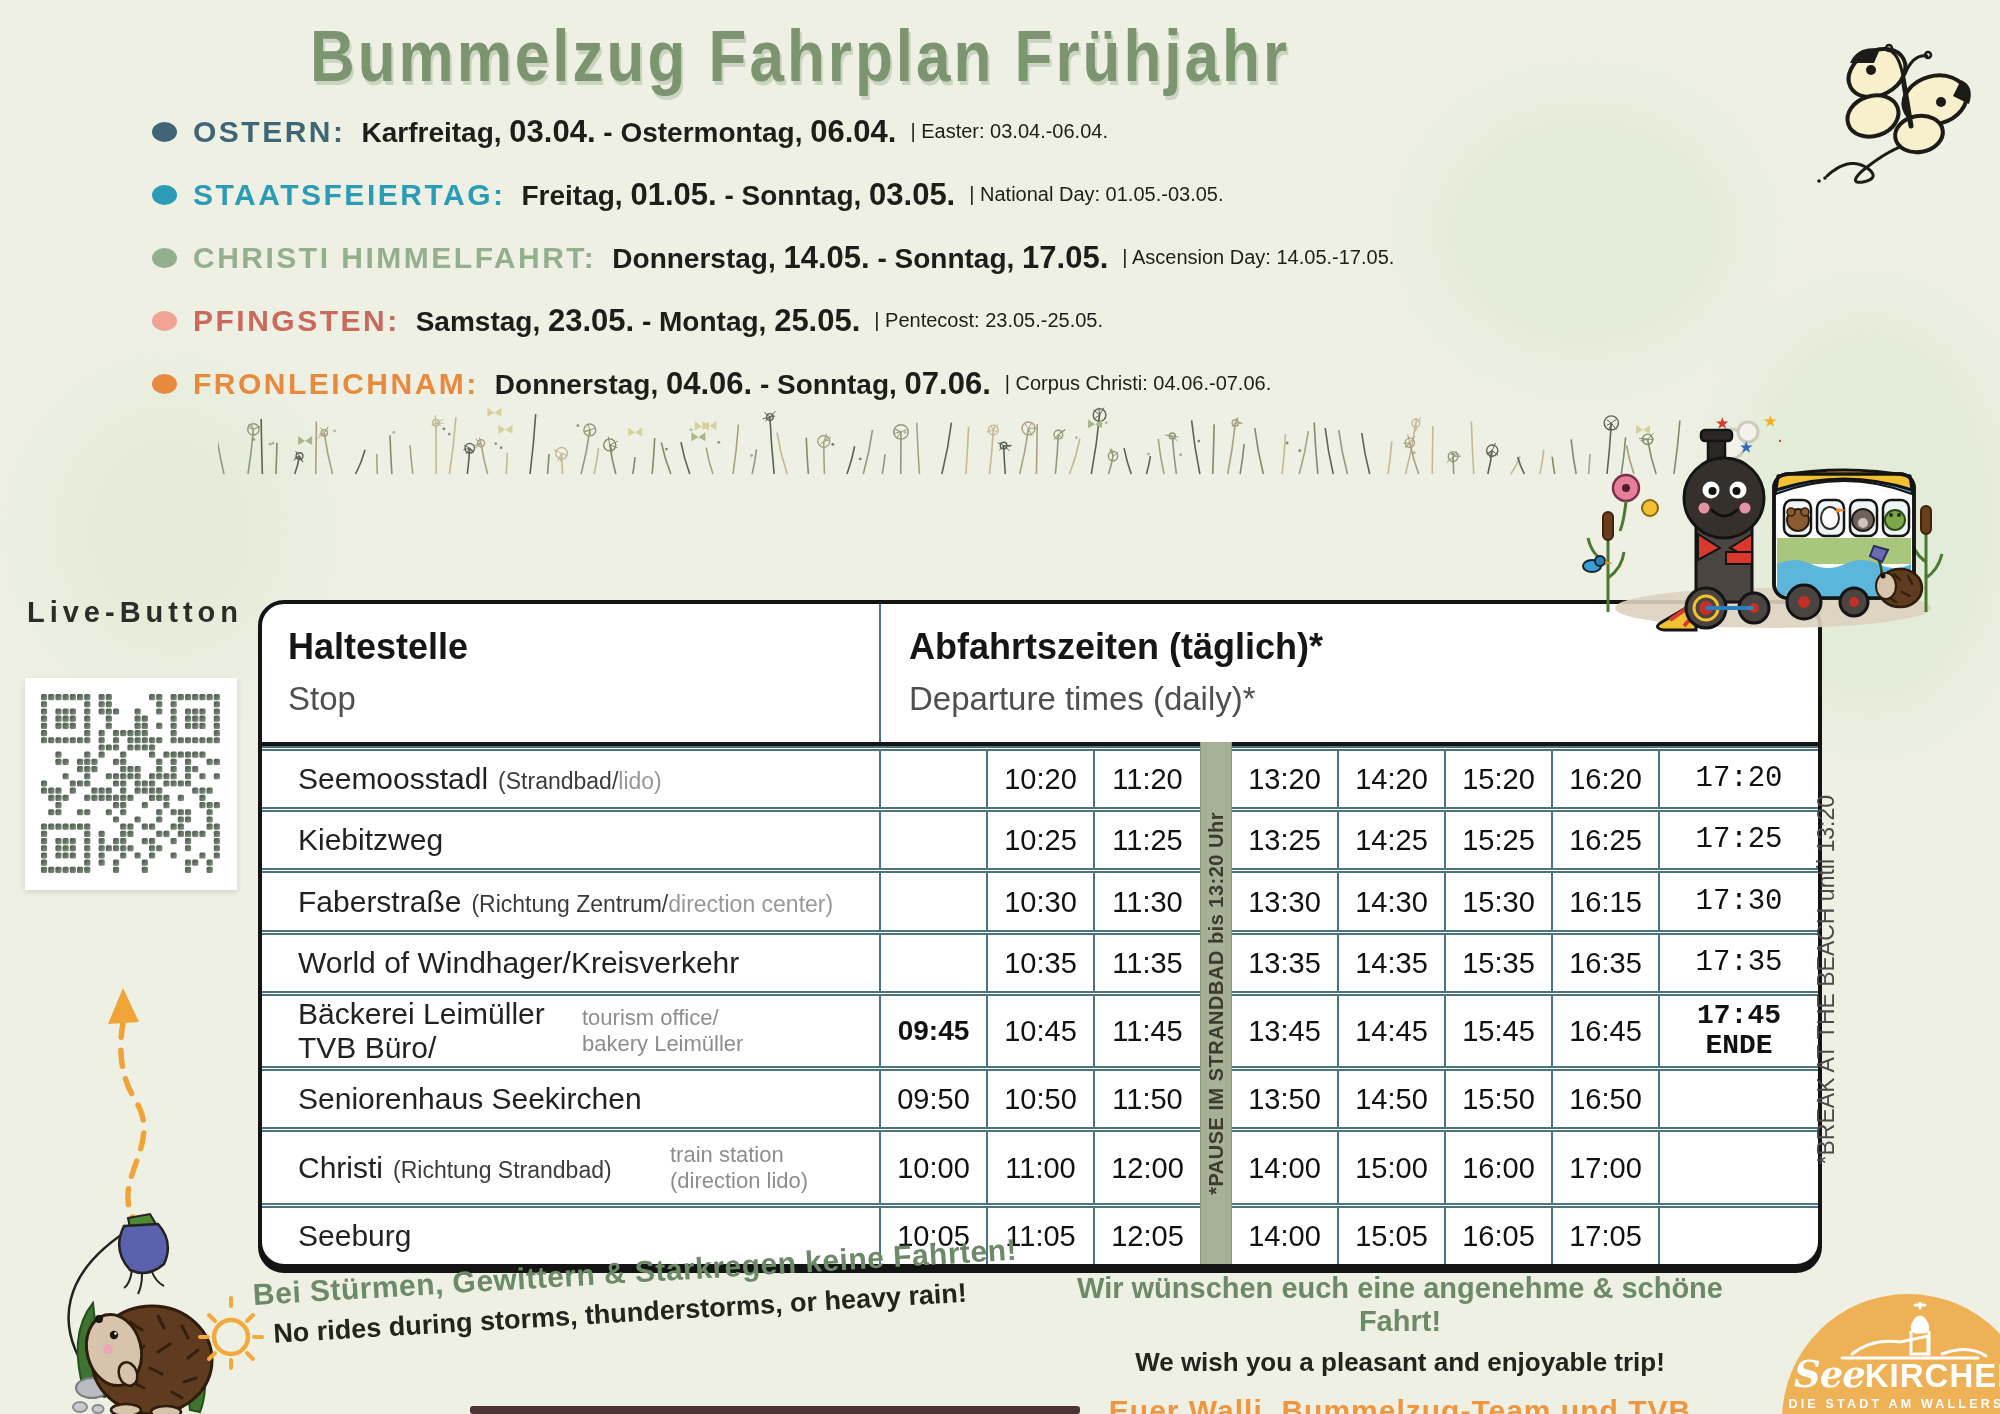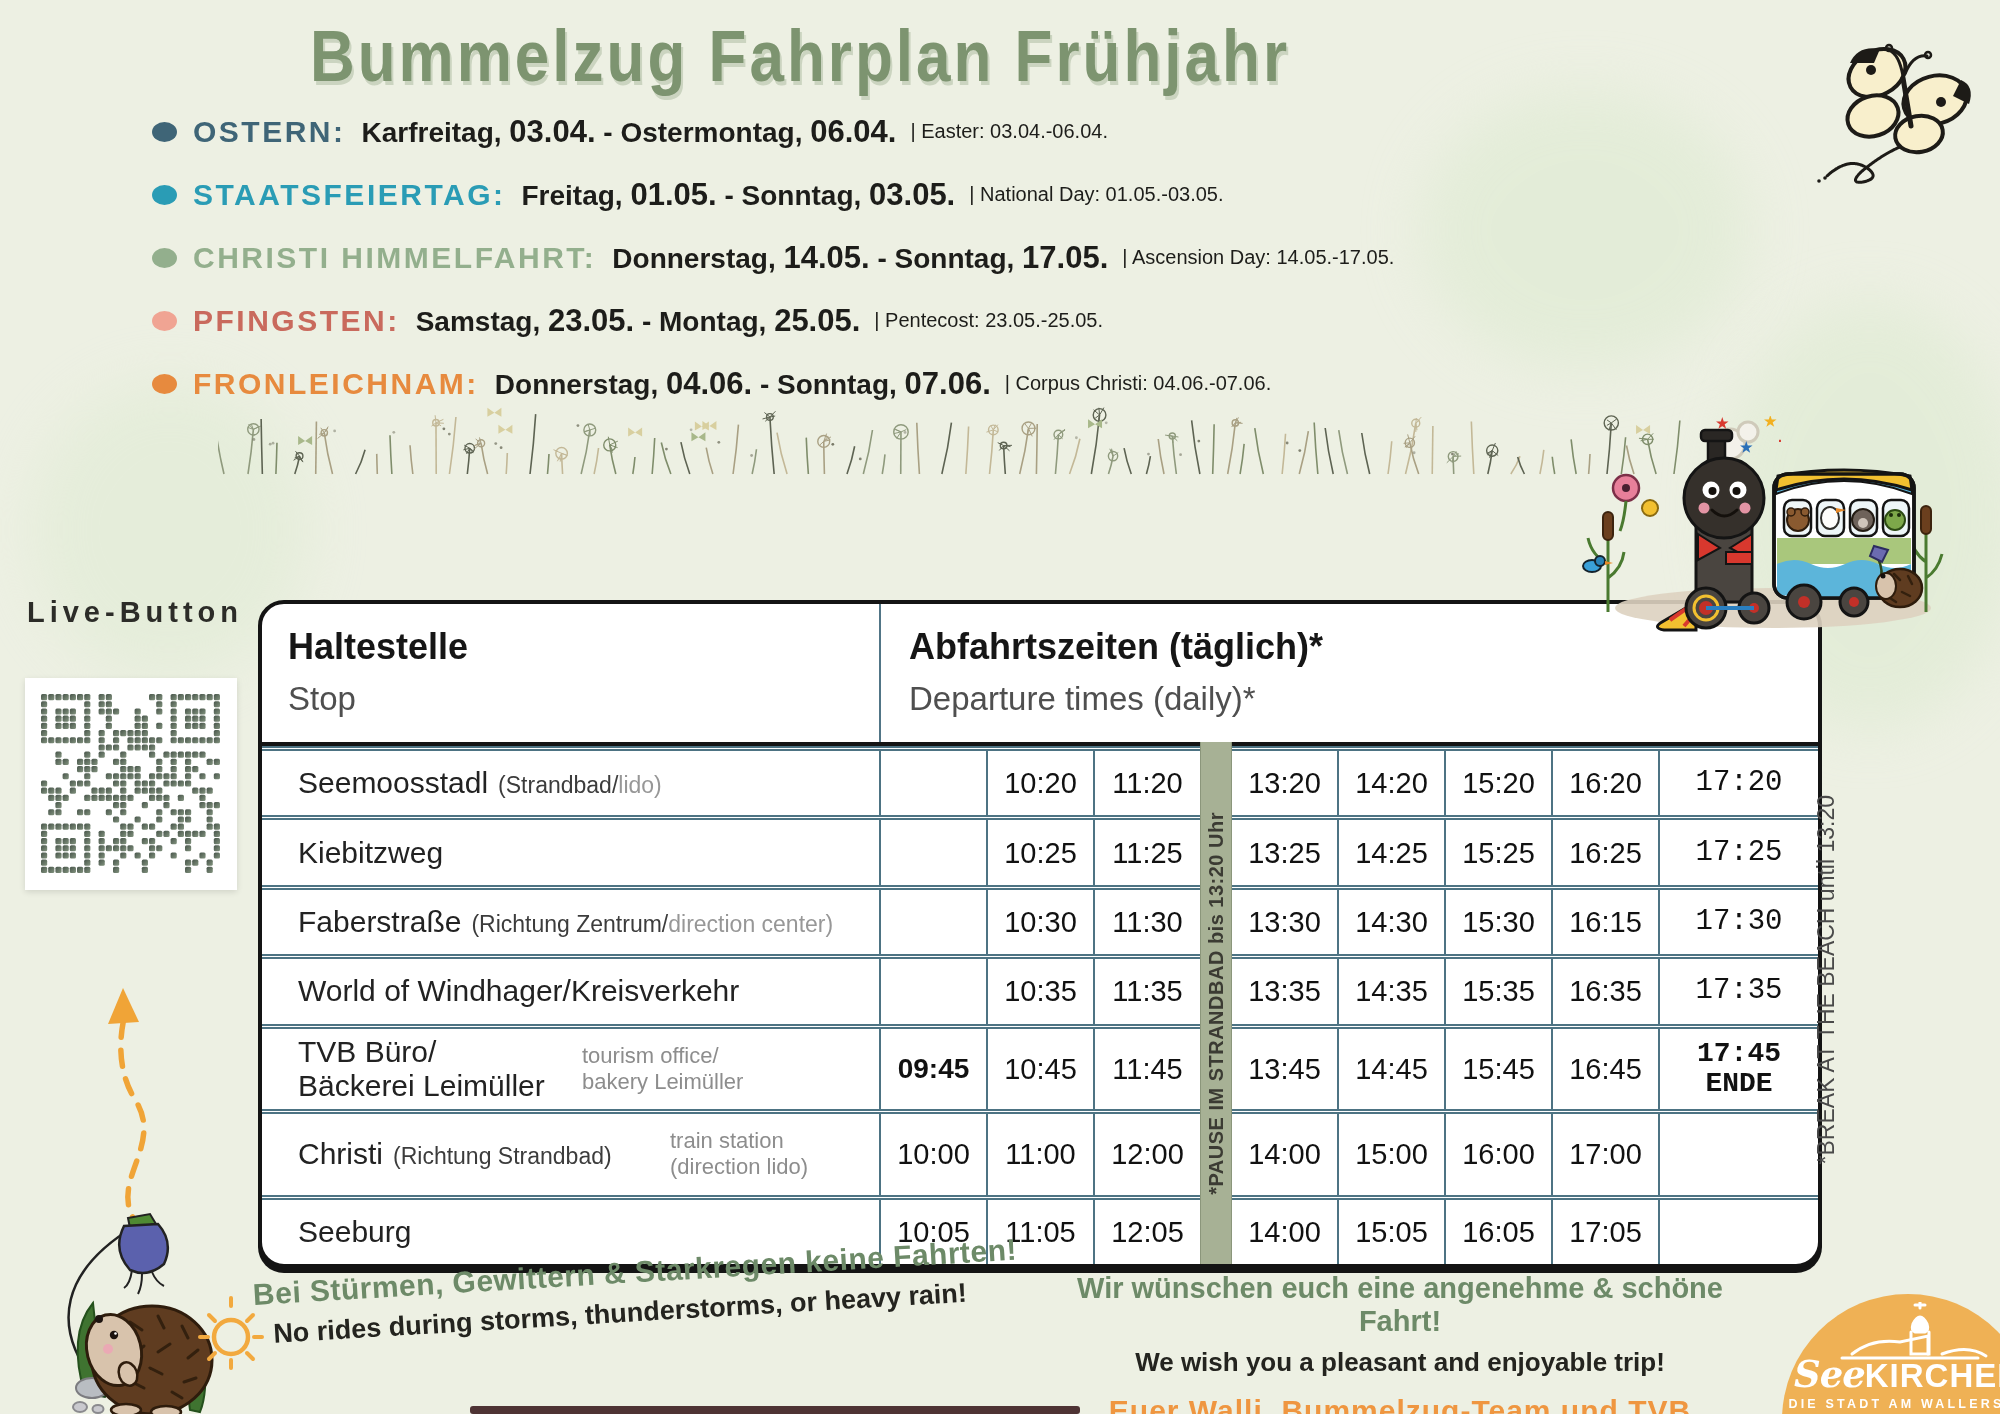--- a/index.html
+++ b/index.html
@@ -487,36 +487,50 @@
           <div class="tcell">11:35</div>
           <div class="tgap"></div>
           <div class="tcell">13:35</div>
           <div class="tcell">14:35</div>
           <div class="tcell">15:35</div>
           <div class="tcell">16:35</div>
           <div class="tcell">17:35</div>
         </div>
         <div class="trow tall">
           <div class="stopcell">
+            <div><span class="sname">Bäckerei Leimüller</span></div>
             <div><span class="sname">TVB Büro/</span></div>
-            <div><span class="sname">Bäckerei Leimüller</span></div>
             <div class="aside">
               <div>tourism office/</div>
               <div>bakery Leimüller</div>
             </div>
           </div>
           <div class="tcell boldt">09:45</div>
           <div class="tcell">10:45</div>
           <div class="tcell">11:45</div>
           <div class="tgap"></div>
           <div class="tcell">13:45</div>
           <div class="tcell">14:45</div>
           <div class="tcell">15:45</div>
           <div class="tcell">16:45</div>
           <div class="tcell boldt">17:45<br>ENDE</div>
+        </div>
+        <div class="trow">
+          <div class="stopcell">
+            <div><span class="sname">Seniorenhaus Seekirchen</span></div>
+          </div>
+          <div class="tcell">09:50</div>
+          <div class="tcell">10:50</div>
+          <div class="tcell">11:50</div>
+          <div class="tgap"></div>
+          <div class="tcell">13:50</div>
+          <div class="tcell">14:50</div>
+          <div class="tcell">15:50</div>
+          <div class="tcell">16:50</div>
+          <div class="tcell"></div>
         </div>
         <div class="trow tall">
           <div class="stopcell">
             <div><span class="sname">Christi</span><span class="noted">(Richtung Strandbad)</span></div>
             <div class="aside far">
               <div>train station</div>
               <div>(direction lido)</div>
             </div>
           </div>
           <div class="tcell">10:00</div>

